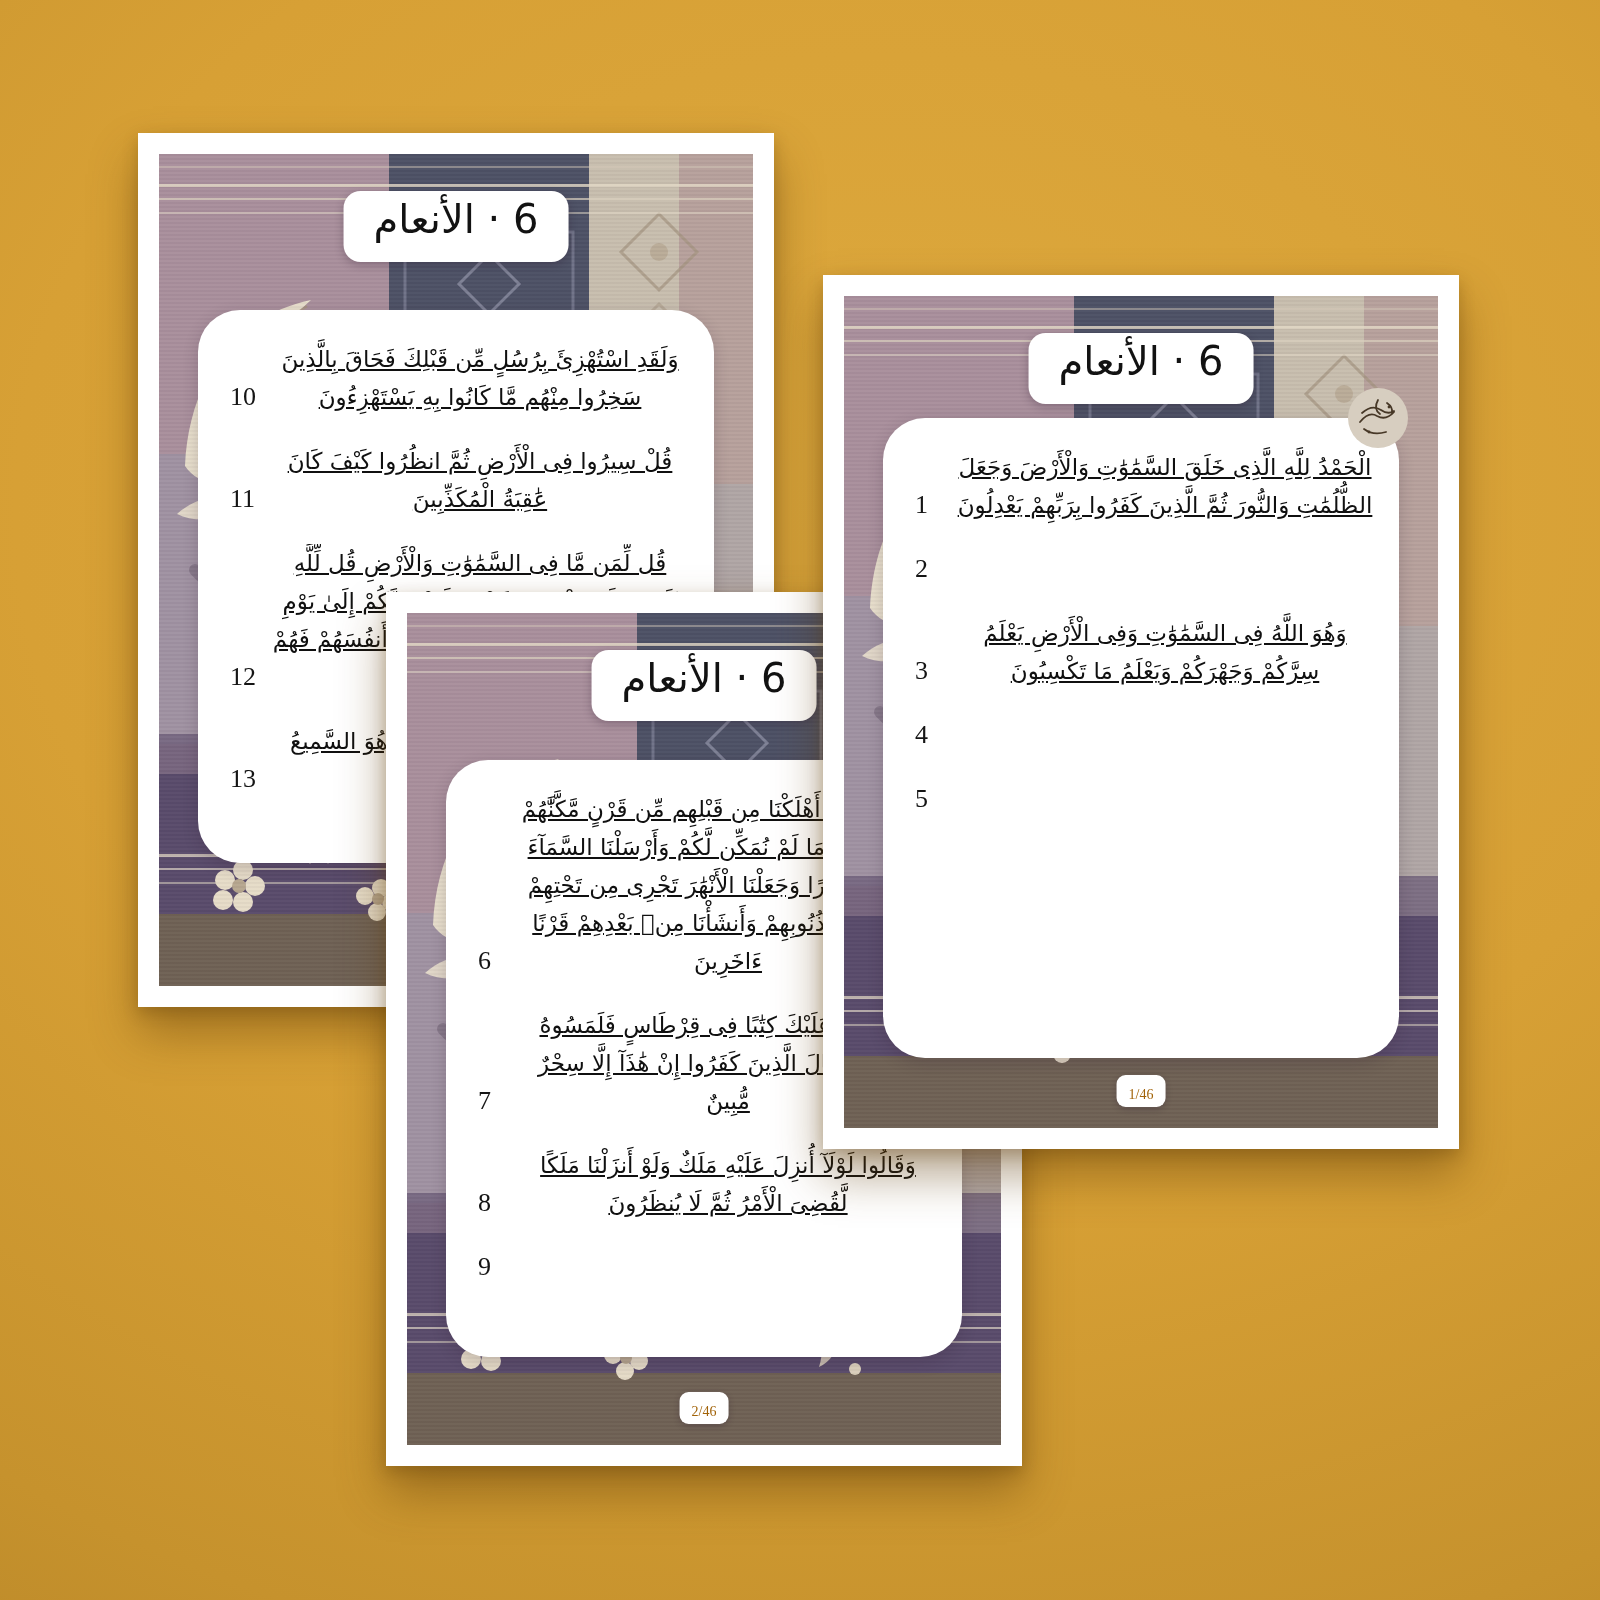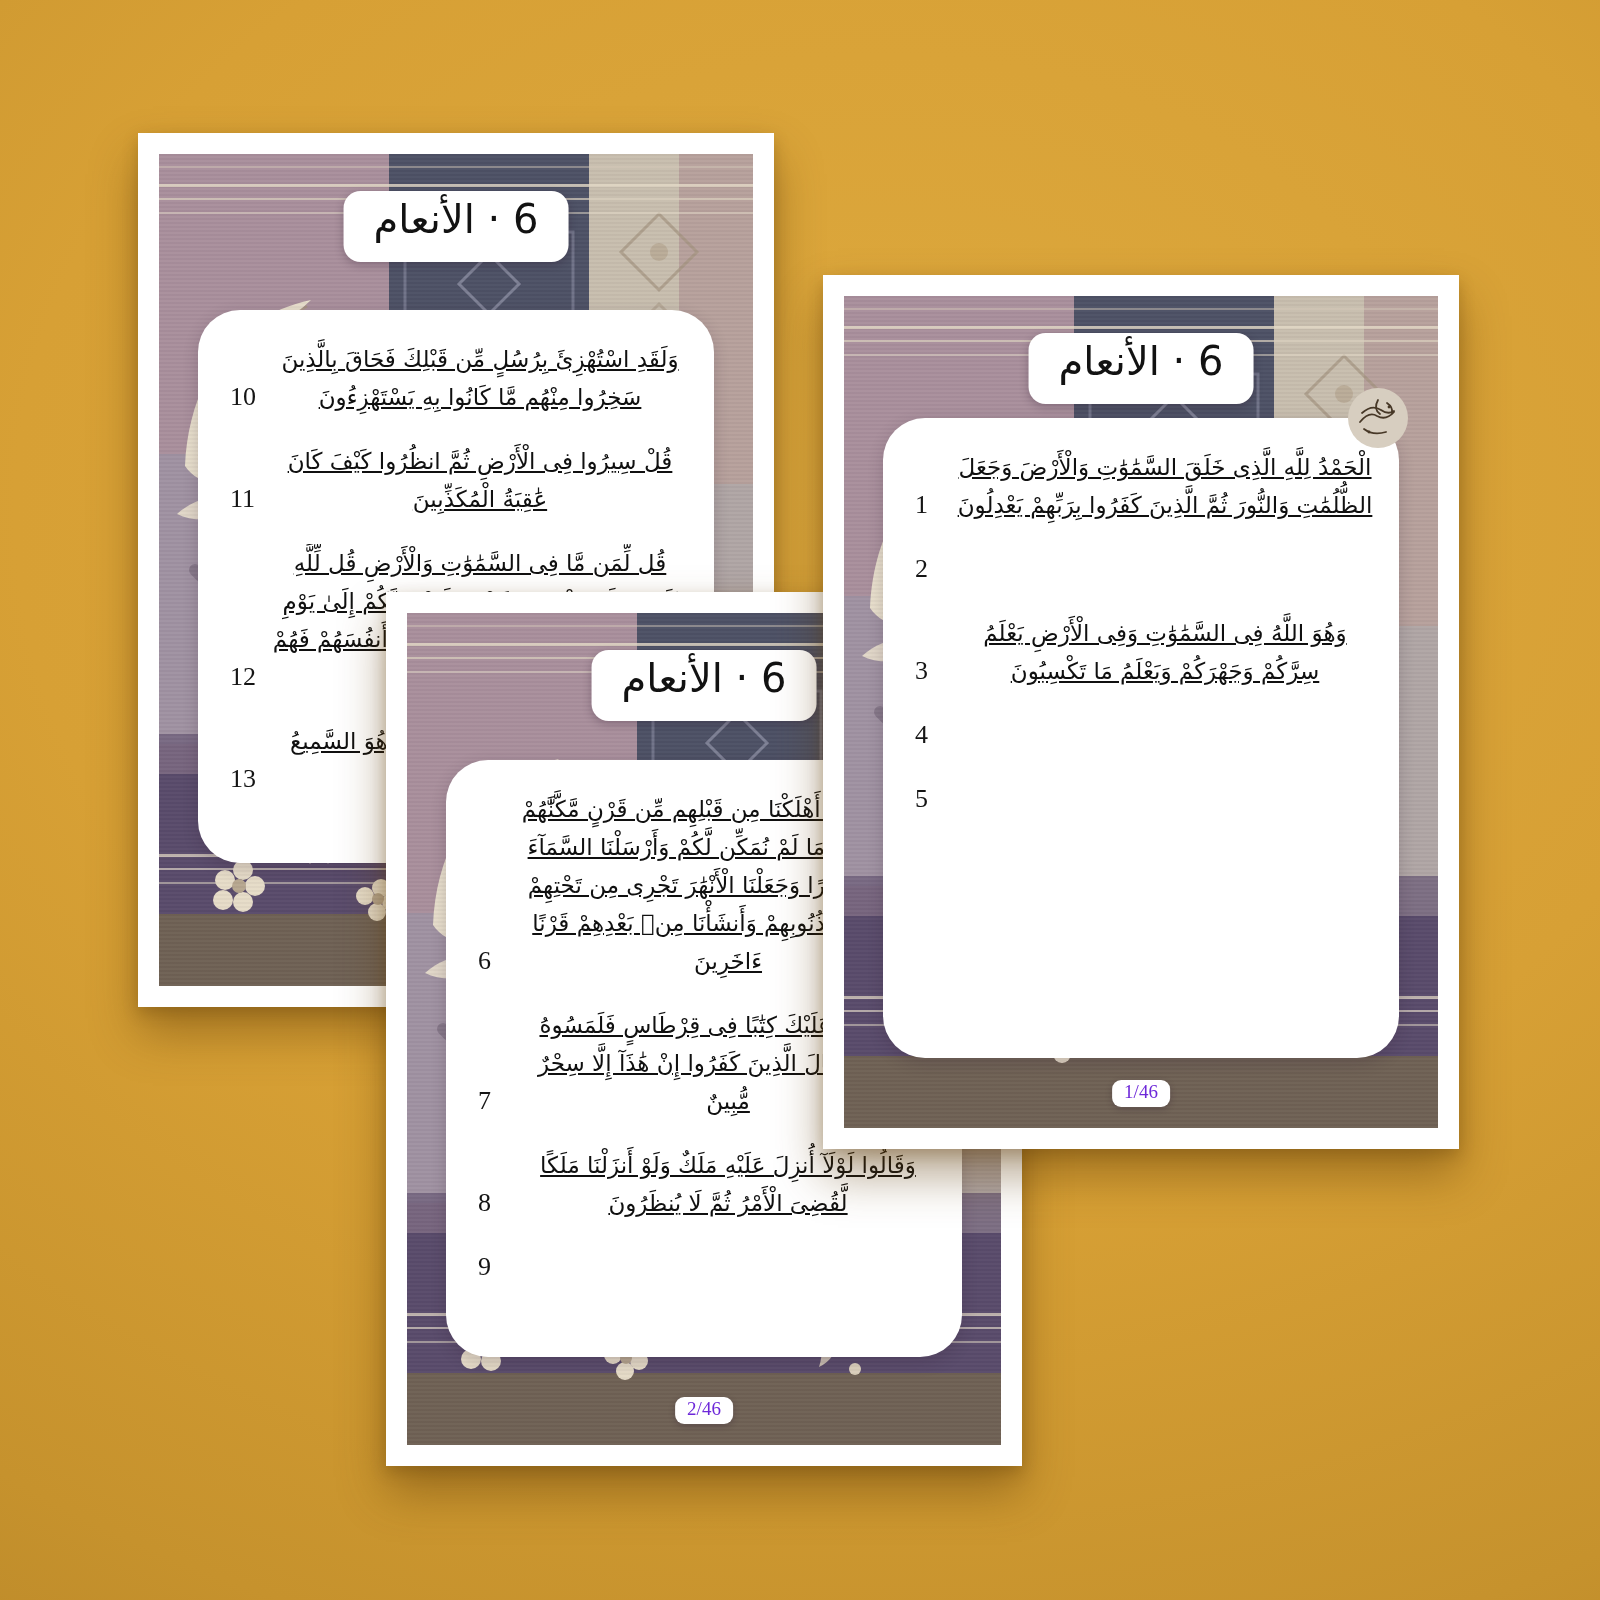--- a/index.html
+++ b/index.html
@@ -45,22 +45,22 @@
   .v-num{
     flex:none;width:48px;padding-left:8px;box-sizing:border-box;
     font-family:"Liberation Serif",serif;font-size:26px;line-height:38px;color:#151515;
   }
   .v-text{
     flex:1;direction:rtl;text-align:center;
     font-size:23px;line-height:38px;color:#101010;text-decoration:underline;
   }
   .page-badge{
     position:absolute;left:50%;transform:translateX(-50%);bottom:42px;z-index:4;
-    background:#ffffff;border-radius:9px;padding:1px 12px 4px;
-    font-family:"Liberation Serif",serif;font-size:19px;color:#6d28d9;
+    background:#ffffff;border-radius:9px;padding:12px 12px 4px;
+    font-family:"Liberation Serif",serif;font-size:14px;color:#a16207;
     box-shadow:0 2px 6px rgba(45,25,45,.3);
   }
   .page-badge:empty{display:none;}
   .medallion{position:absolute;right:50px;top:112px;width:62px;height:62px;z-index:5;}
   .defs-holder{position:absolute;width:0;height:0;overflow:hidden;}
 </style>
 </head>
 <body>
 
 <svg class="defs-holder" aria-hidden="true">

